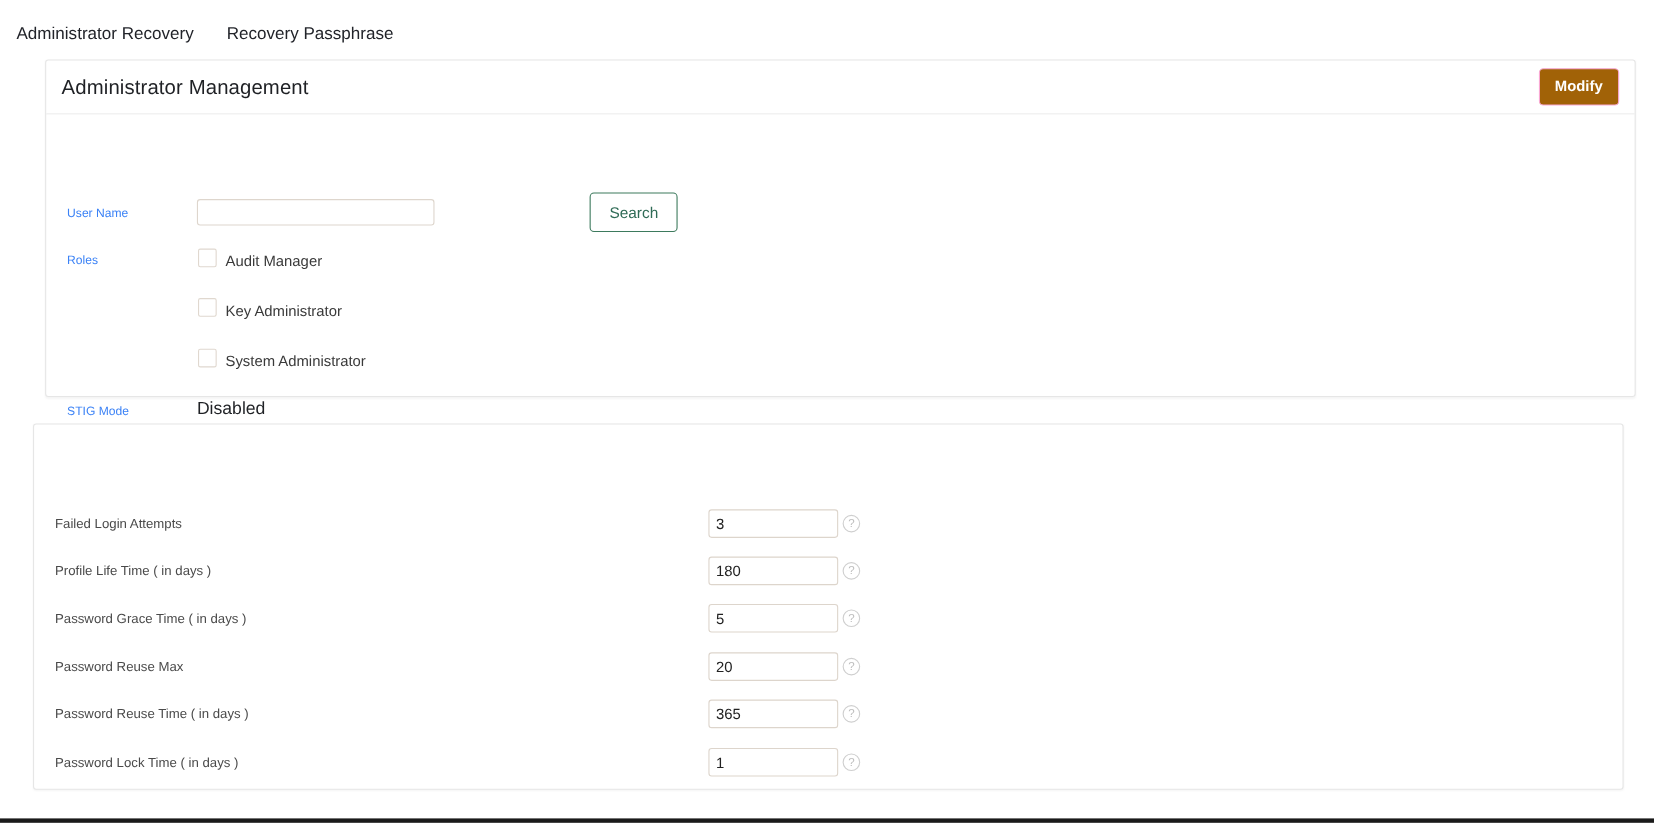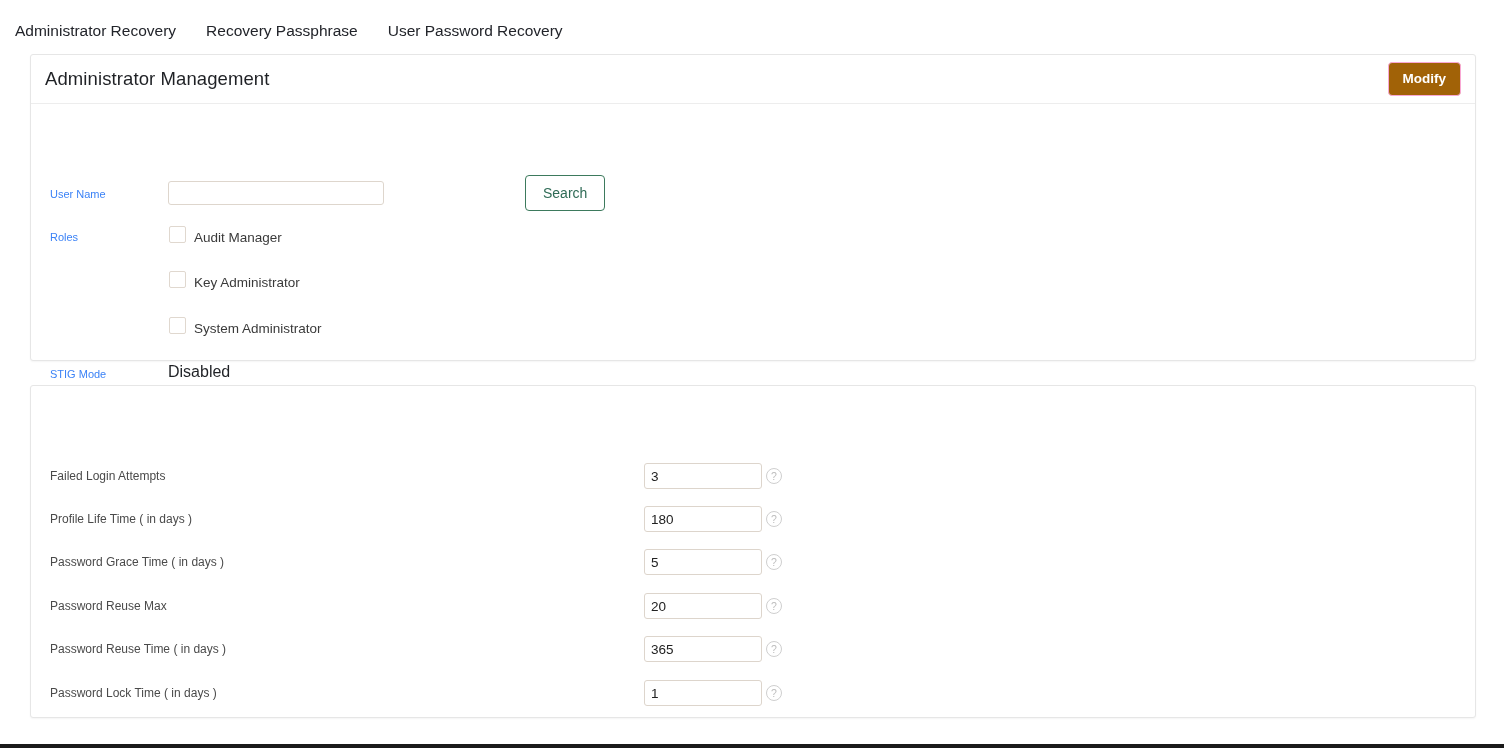--- a/index.html
+++ b/index.html
@@ -87,21 +87,21 @@
     border: 1px solid #3d7a5d;
     border-radius: 4px;
     font-size: 14px;
     padding: 10px 17px;
     cursor: pointer;
     line-height: 1;
     font-family: "Liberation Sans", sans-serif;
   }
 
   
-  #panel-admin { left: 30px; top: 54px; width: 1446px; height: 307px; }
+  #panel-admin { left: 41px; top: 54px; width: 1446px; height: 307px; }
   .p1-body { position: relative; height: 257px; }
 
   .lbl {
     position: absolute;
     font-size: 11px;
     color: #3b82f6;
   }
   .text-input {
     position: absolute;
     border: 1px solid #ded6cd;
@@ -187,23 +187,20 @@
 </head>
 <body>
 
 <div class="tabbar">
   <div class="tab">
     <span>Administrator Recovery</span>
   </div>
   <div class="tab">
     <span>Recovery Passphrase</span>
   </div>
-  <div class="tab">
-    <span>User Password Recovery</span>
-  </div>
 </div>
 
 <div class="panel" id="panel-admin">
   <div class="panel-head">
     <div class="panel-title">Administrator Management</div>
     <div class="head-actions">
       <button class="btn-green">Modify</button>
     </div>
   </div>
 

